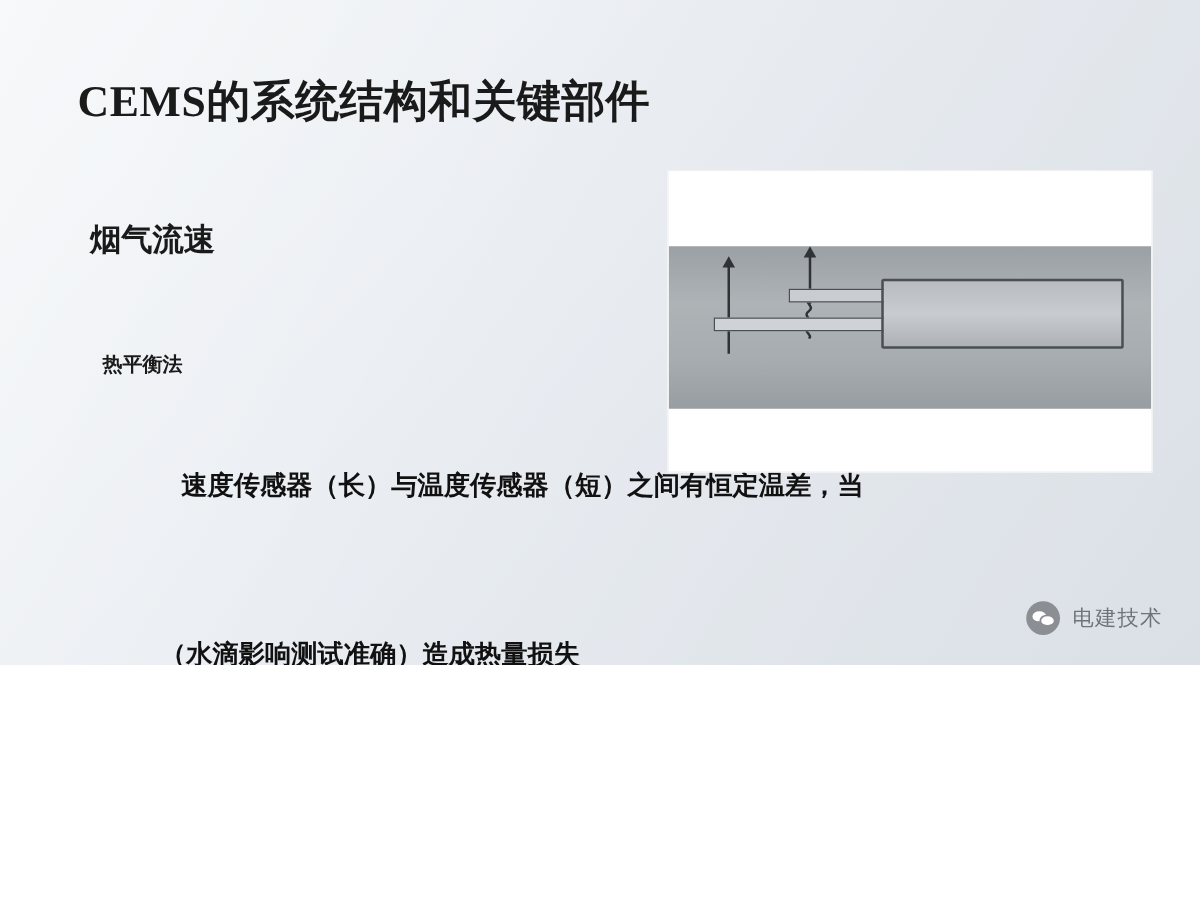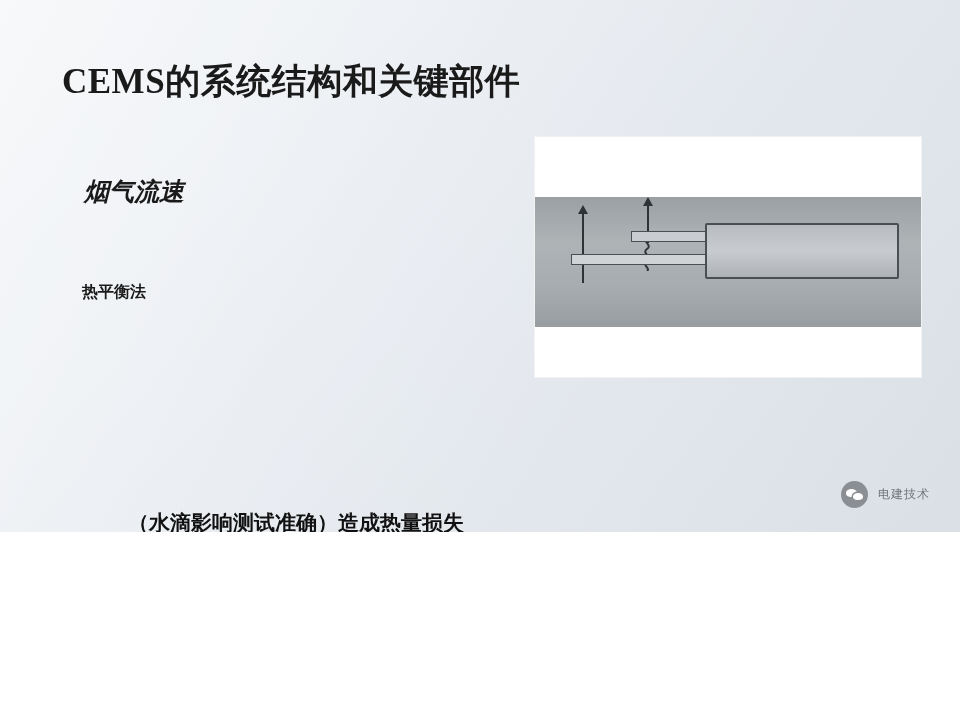--- a/index.html
+++ b/index.html
@@ -34,26 +34,25 @@
     font-weight: bold;
     color: #1a1a1a;
     letter-spacing: 0.5px;
     white-space: nowrap;
   }
   .title .en {
     font-family: "Liberation Serif", "DejaVu Serif", serif;
   }
   .subtitle {
     position: absolute;
-    left: 84px;
+    left: 72px;
     top: 175px;
     font-size: 25px;
     font-weight: bold;
     color: #1a1a1a;
-    font-style: italic;
   }
   .section-label {
     position: absolute;
     left: 82px;
     top: 282px;
     font-size: 16px;
     font-weight: bold;
     color: #1a1a1a;
   }
   .para {
@@ -176,40 +175,41 @@
     content: "";
     position: absolute;
     left: 12px; top: 12px;
     width: 10px; height: 7px;
     border-radius: 50% 50% 45% 45%;
     background: #ffffff;
     box-shadow: 0 0 0 1.5px #8b8f94;
   }
   .wm-text {
     font-family: "Liberation Sans", "DejaVu Sans", sans-serif;
-    font-size: 12px;
+    font-size: 17px;
     color: #6f7479;
     letter-spacing: 1px;
   }
 </style>
 </head>
 <body>
 
 <div class="slide">
   <div class="slide-bg-sheen"></div>
 
   <div class="title">
     <span class="en">CEMS</span><span class="cn">的系统结构和关键部件</span>
   </div>
 
   <div class="subtitle">烟气流速</div>
 
   <div class="section-label">热平衡法</div>
 
   <div class="para para-1">
+    <span class="indent">速度传感器（长）与温度传感器（短）之间有恒定温差，当</span>
   </div>
 
   <div class="para para-2">（水滴影响测试准确）造成热量损失</div>
 
 
   <div class="photo">
     <div class="photo-inner">
       <div class="arrow-left"></div>
       <div class="arrow-head arrow-head-left"></div>
       <div class="arrow-right"></div>

